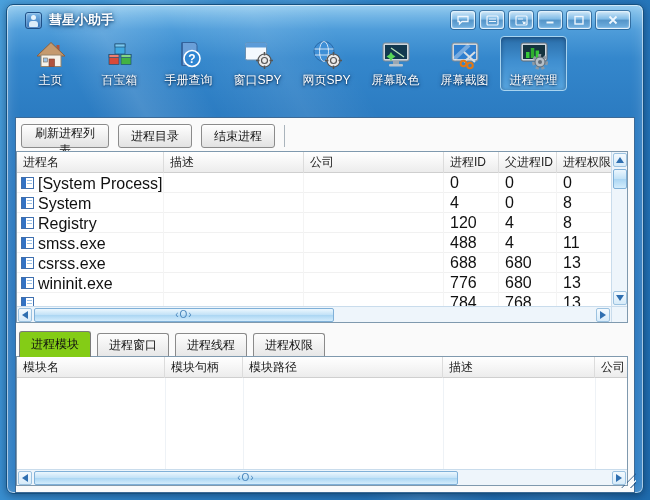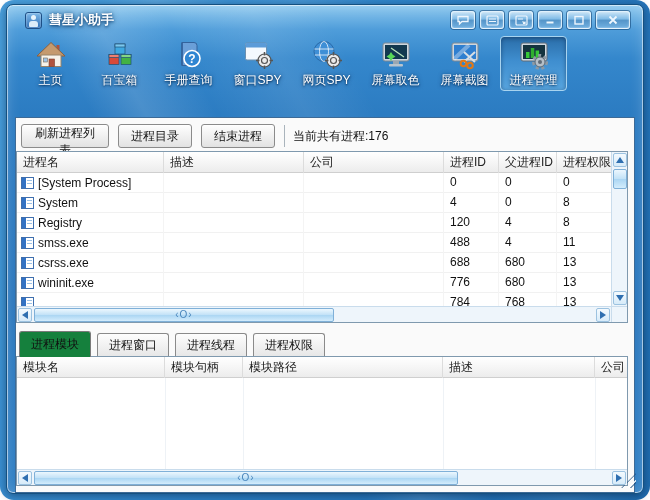--- a/index.html
+++ b/index.html
@@ -2,21 +2,20 @@
 <html><head>
 <meta charset="utf-8">
 <style>
   * { margin:0; padding:0; box-sizing:border-box; }
   html,body { width:650px; height:500px; overflow:hidden;
     font-family:"Liberation Sans","DejaVu Sans",sans-serif; }
   .desktop { position:relative; width:650px; height:500px;
     background:
       linear-gradient(62deg, transparent 40%, rgba(255,255,255,.12) 46%, transparent 54%, rgba(255,255,255,.07) 62%, transparent 70%),
       linear-gradient(118deg,#4aa0dc 0%,#2f84c8 45%,#2474b8 75%,#1f6cae 100%);
-    border-radius: 14px;
   }
   
   .window { position:absolute; left:6px; top:4px; width:638px; height:490px;
     border:1px solid #15507f; border-radius:7px;
     background:
       linear-gradient(62deg, transparent 32%, rgba(255,255,255,.14) 38%, transparent 46%, rgba(255,255,255,.09) 56%, transparent 64%),
       linear-gradient(180deg,#8ec9ef 0%,#4f9dda 5%,#3487cc 11%,#2c7cc2 22%,#2a77bd 60%,#2f7fc4 100%);
     box-shadow: inset 0 0 0 1px rgba(255,255,255,.55), inset 0 0 14px rgba(255,255,255,.22), 0 2px 8px rgba(0,20,50,.45);
   }
   
@@ -62,21 +61,21 @@
   .tbl { position:absolute; left:0; width:612px; border:1px solid #7f99ae; background:#fff; overflow:hidden; }
   .tbl-head { position:absolute; left:0; top:0; right:0; height:21px; display:flex;
     background:linear-gradient(180deg,#ffffff,#f5f5f5 55%,#ececec);
     border-bottom:1px solid #cfcfcf; z-index:1; }
   .hcell { height:21px; line-height:20px; font-size:12px; color:#222; padding-left:6px;
     border-right:1px solid #dcdcdc; white-space:nowrap; overflow:hidden; flex:none; }
   
   #table1 { top:33px; height:172px; }
   #table1 .tbl-body { position:absolute; left:0; top:21px; width:594px; height:133px; overflow:hidden; }
   .t-row { display:flex; height:20px; border-bottom:1px solid #f1f1f1; }
-  .t-cell { height:20px; line-height:19px; font-size:12px; color:#111; padding-left:6px;
+  .t-cell { height:20px; line-height:19px; font-size:16px; color:#111; padding-left:6px;
     white-space:nowrap; overflow:hidden; flex:none; border-right:1px solid #f4f4f4; }
   .c-name { width:147px; display:flex; align-items:center; padding-left:4px; }
   .c-desc { width:140px; } .c-comp { width:140px; }
   .c-pid { width:55px; } .c-ppid { width:58px; } .c-prio { width:54px; border-right:none; }
   .h-name { width:147px; } .h-desc { width:140px; } .h-comp { width:140px; }
   .h-pid { width:55px; } .h-ppid { width:58px; } .h-prio { flex:1; border-right:none; }
   .proc-ico { flex:none; width:13px; height:12px; margin-right:4px; background:#fff;
     border:1px solid #3f6fae; position:relative; }
   .proc-ico::before { content:""; position:absolute; left:0; top:0; bottom:0; width:4px; background:#3272c4; }
   .proc-ico::after { content:""; position:absolute; left:5px; right:1px; top:2px; height:6px;
@@ -103,21 +102,21 @@
     border-top:1px solid #c9dcec; border-left:1px solid #c9dcec; z-index:3; }
   .tri-up { width:0; height:0; border-left:4px solid transparent; border-right:4px solid transparent; border-bottom:6px solid #2f6fb0; }
   .tri-down { width:0; height:0; border-left:4px solid transparent; border-right:4px solid transparent; border-top:6px solid #2f6fb0; }
   .tri-left { width:0; height:0; border-top:4px solid transparent; border-bottom:4px solid transparent; border-right:6px solid #2f6fb0; }
   .tri-right { width:0; height:0; border-top:4px solid transparent; border-bottom:4px solid transparent; border-left:6px solid #2f6fb0; }
   
   .tabs { position:absolute; left:3px; top:212px; height:26px; display:flex; align-items:flex-end; gap:6px; z-index:4; }
   .tab { height:23px; padding:0 11px; line-height:22px; font-size:12px; color:#111;
     border:1px solid #8a8a8a; border-bottom:none; border-radius:3px 3px 0 0;
     background:linear-gradient(180deg,#fdfdfd,#e7e7e7); white-space:nowrap; }
-  .tab.selected { height:26px; line-height:25px; background:#15803d; margin-bottom:-1px;
+  .tab.selected { height:26px; line-height:25px; background:#84cc16; margin-bottom:-1px;
     border-color:#7a7a7a;text-align:center; }
   
   #table2 { top:238px; height:130px; }
   #table2 .tbl-body { position:absolute; left:0; top:21px; width:610px; height:91px; background:#fff; }
   .vline { position:absolute; top:0; bottom:0; width:1px; background:#eef2f6; }
   .h2-name { width:148px; } .h2-handle { width:78px; } .h2-path { width:200px; }
   .h2-desc { width:152px; } .h2-comp { flex:1; border-right:none; }
   
   .resize-grip { position:absolute; right:7px; bottom:5px; width:15px; height:15px;
     clip-path:polygon(100% 0, 100% 100%, 0 100%);
@@ -259,21 +258,20 @@
       </div>
     </div>
 
     <div class="content">
 
       <div class="actions">
         <button class="act-btn w1">刷新进程列表</button>
         <button class="act-btn w2">进程目录</button>
         <button class="act-btn w2">结束进程</button>
         <div class="vsep"></div>
-        <span class="proc-count">当前共有进程:176</span>
       </div>
 
       <div class="tbl" id="table1">
         <div class="tbl-head">
           <div class="hcell h-name">进程名</div>
           <div class="hcell h-desc">描述</div>
           <div class="hcell h-comp">公司</div>
           <div class="hcell h-pid">进程ID</div>
           <div class="hcell h-ppid">父进程ID</div>
           <div class="hcell h-prio">进程权限</div>

